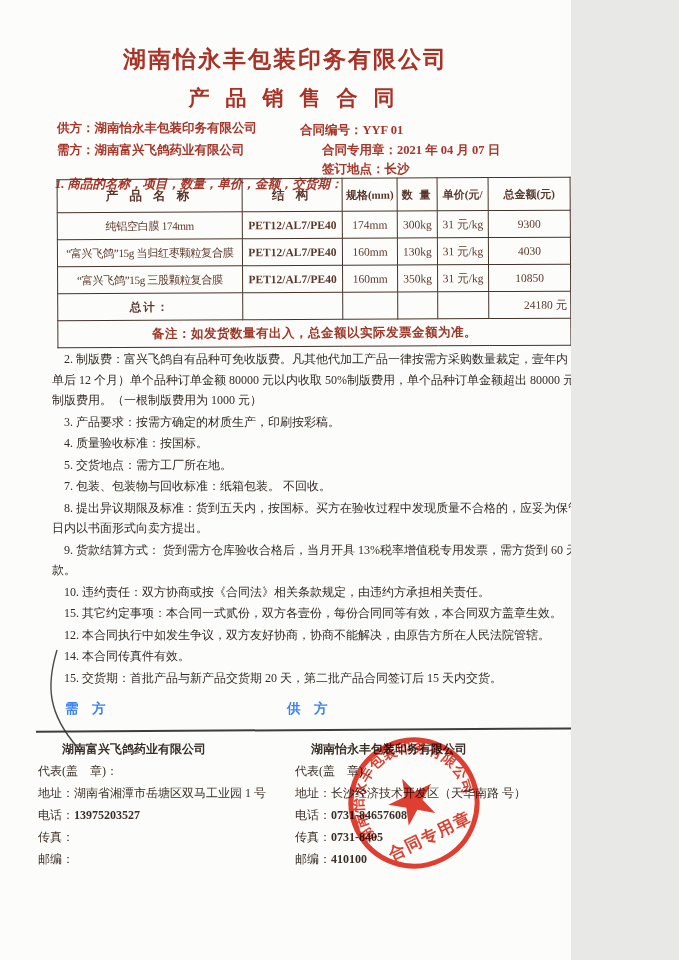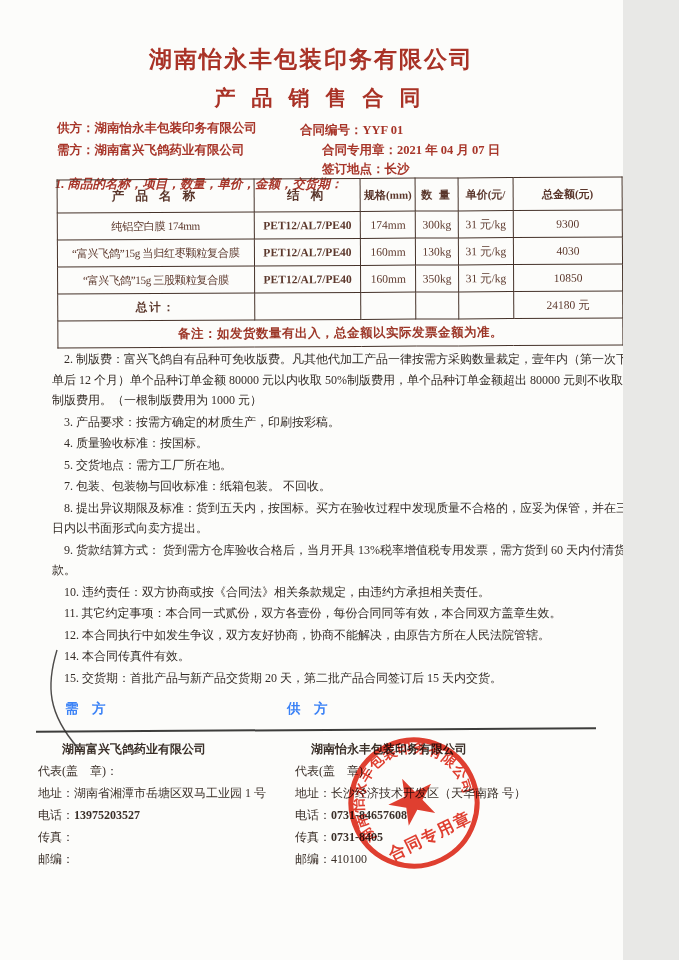--- a/index.html
+++ b/index.html
@@ -1,17 +1,17 @@
 <!DOCTYPE html>
 <html><head>
 <meta charset="utf-8">
 <style>
   html,body{margin:0;padding:0;background:#e8e8e6;}
   .sheet{
-    position:relative;width:623px;height:960px;background:#fcfcfa;
+    position:relative;width:571px;height:960px;background:#fcfcfa;
     font-family:"Liberation Serif","DejaVu Serif",serif;overflow:hidden;
   }
   .abs{position:absolute;}
   
   .title{top:44px;left:0;width:100%;text-align:center;
     font-family:"Liberation Sans","DejaVu Sans",sans-serif;
     font-weight:bold;font-size:23px;letter-spacing:2px;color:#a93226;}
   .subtitle{top:84px;left:14px;width:100%;text-align:center;
     font-family:"Liberation Sans","DejaVu Sans",sans-serif;
     font-weight:bold;font-size:21px;letter-spacing:16px;color:#a93226;}
@@ -111,38 +111,38 @@
       <td>350kg</td>
       <td>31 元/kg</td>
       <td>10850</td>
     </tr>
     <tr>
       <td class="total-label">总计：</td>
       <td></td>
       <td></td>
       <td></td>
       <td></td>
-      <td style="text-align:center;">24180 元</td>
+      <td style="text-align:right;">24180 元</td>
     </tr>
     <tr>
       <td class="note-cell" colspan="6">备注：如发货数量有出入，总金额以实际发票金额为准。</td>
     </tr>
   </tbody>
     </table>
 
   <div class="abs clauses">
     <p>2. 制版费：富兴飞鸽自有品种可免收版费。凡其他代加工产品一律按需方采购数量裁定，壹年内（第一次下单后 12 个月）单个品种订单金额 80000 元以内收取 50%制版费用，单个品种订单金额超出 80000 元则不收取制版费用。（一根制版费用为 1000 元）</p>
     <p>3. 产品要求：按需方确定的材质生产，印刷按彩稿。</p>
     <p>4. 质量验收标准：按国标。</p>
     <p>5. 交货地点：需方工厂所在地。</p>
     <p>7. 包装、包装物与回收标准：纸箱包装。 不回收。</p>
     <p>8. 提出异议期限及标准：货到五天内，按国标。买方在验收过程中发现质量不合格的，应妥为保管，并在三日内以书面形式向卖方提出。</p>
     <p>9. 货款结算方式： 货到需方仓库验收合格后，当月开具 13%税率增值税专用发票，需方货到 60 天内付清货款。</p>
     <p>10. 违约责任：双方协商或按《合同法》相关条款规定，由违约方承担相关责任。</p>
-    <p>11. 其它约定事项：本合同一式贰份，双方各壹份，每份合同同等有效，本合同双方盖章生效。</p>
+    <p>15. 其它约定事项：本合同一式贰份，双方各壹份，每份合同同等有效，本合同双方盖章生效。</p>
     <p>12. 本合同执行中如发生争议，双方友好协商，协商不能解决，由原告方所在人民法院管辖。</p>
     <p>14. 本合同传真件有效。</p>
     <p>15. 交货期：首批产品与新产品交货期 20 天，第二批产品合同签订后 15 天内交货。</p>
   </div>
 
   <div class="abs sig-head" style="left:65px;top:700px;">需　方</div>
   <div class="abs sig-head" style="left:287px;top:700px;">供　方</div>
   <div class="abs sig-rule"></div>
 
   <div class="abs sig-col buyer-col">
@@ -153,21 +153,21 @@
     <div><span>传真：</span><span></span></div>
     <div><span>邮编：</span><span></span></div>
   </div>
 
   <div class="abs sig-col supplier-col">
     <div class="company">湖南怡永丰包装印务有限公司</div>
     <div><span>代表(盖　章)：</span><span></span></div>
     <div><span>地址：</span><span>长沙经济技术开发区（天华南路 号）</span></div>
     <div><span>电话：</span><span style="font-weight:600">0731-84657608</span></div>
     <div><span>传真：</span><span style="font-weight:600">0731-8405</span></div>
-    <div><span>邮编：</span><span style="font-weight:400">410100</span></div>
+    <div><span>邮编：</span><span style="font-weight:700">410100</span></div>
   </div>
 
   <svg class="abs overlay" viewBox="0 0 679 960">
     <path d="M 57 650 C 46 686 48 714 78 748" fill="none" stroke="#2e2c2a" stroke-width="1.4" opacity="0.85"></path>
   </svg>
 
   <svg class="abs seal" viewBox="0 0 140 140">
     <defs>
       <path id="seal-arc" d="M 21.2 84.9 A 51 51 0 1 1 118.8 84.9" fill="none"></path>
     </defs>

